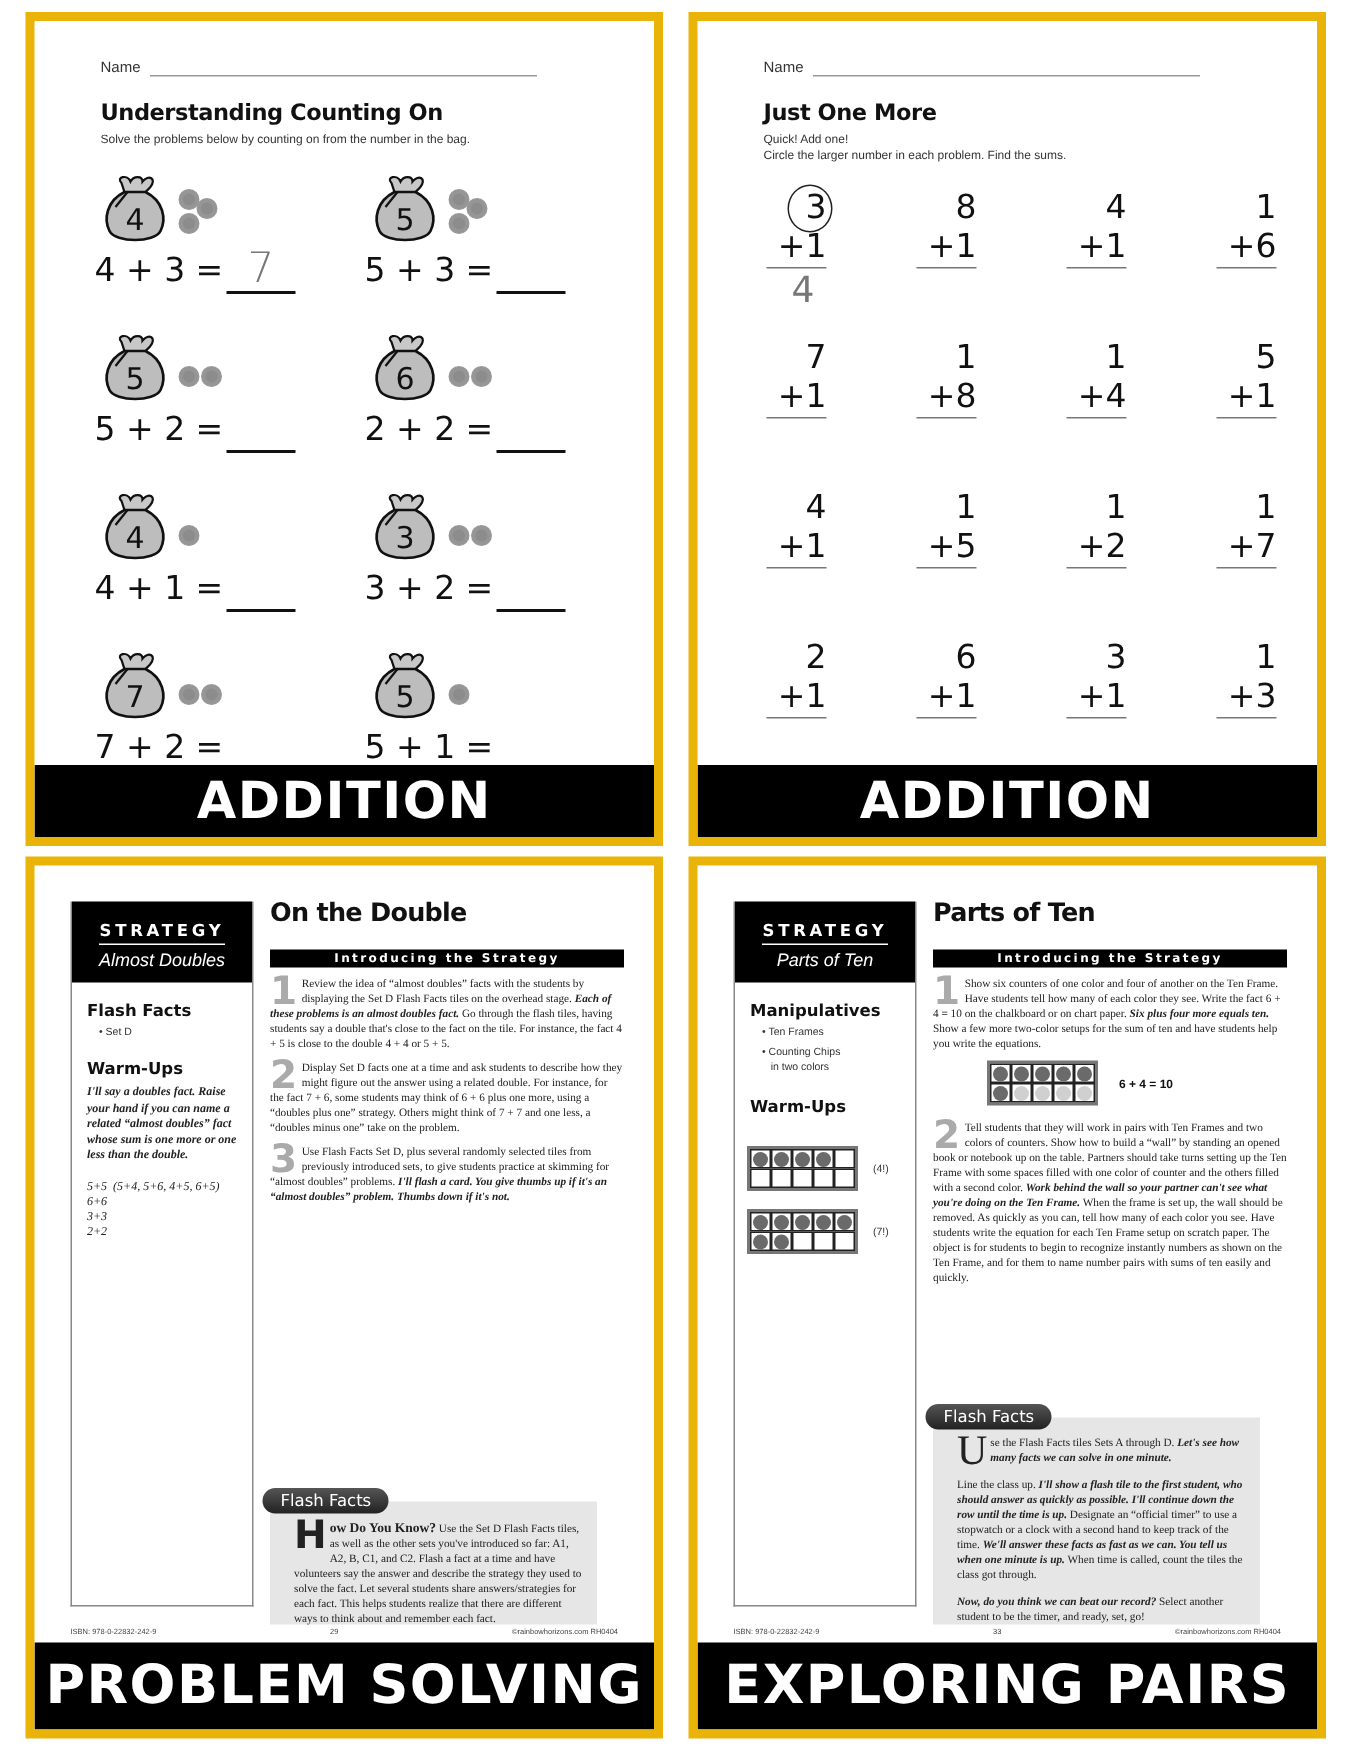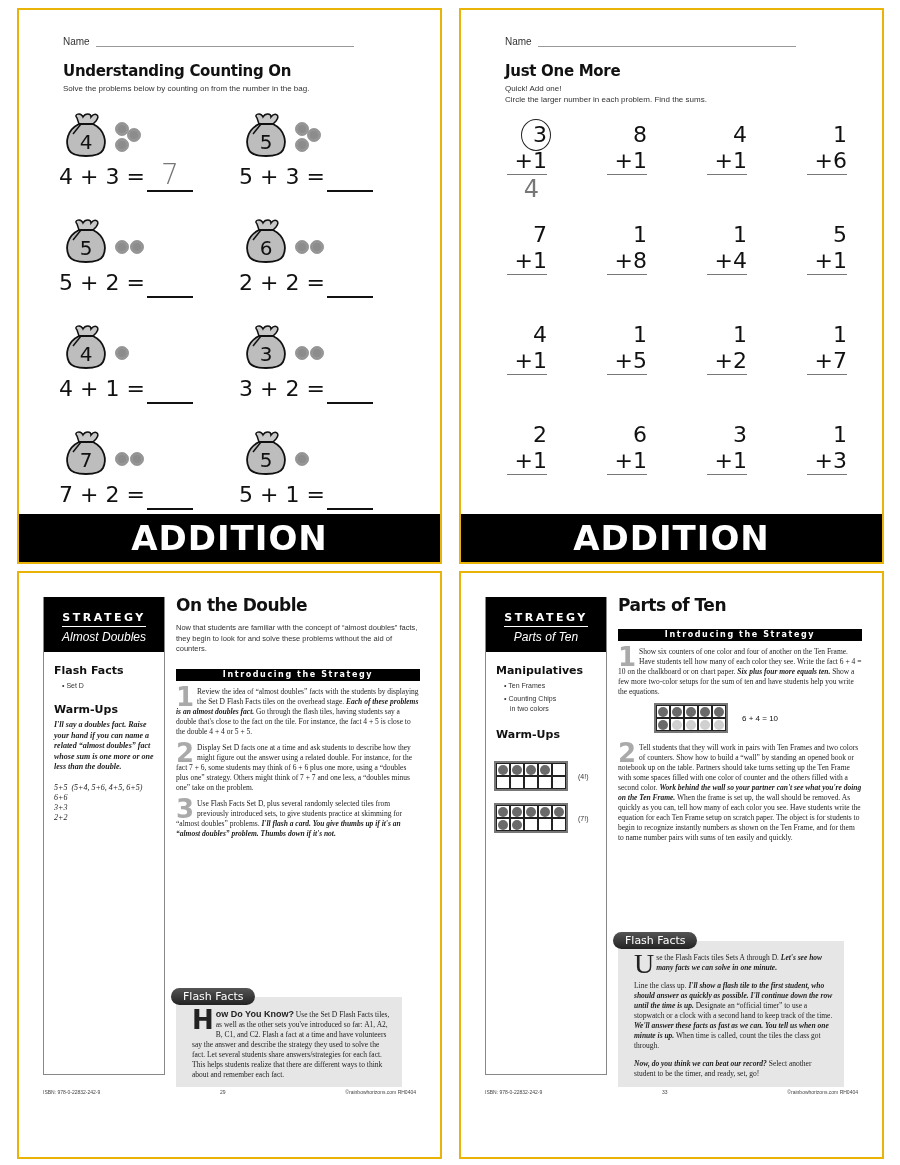--- a/index.html
+++ b/index.html
@@ -1,19 +1,19 @@
 <!DOCTYPE html>
 <html><head>
 <meta charset="utf-8">
 <style>
   * { box-sizing: border-box; margin: 0; padding: 0; }
   html, body { width: 900px; height: 1165px; background: #ffffff; overflow: hidden; }
   body { position: relative; font-family: "Liberation Sans", sans-serif; color: #111; }
 
-  .page { position: absolute; border: 2px solid #eab308; background: #fff; overflow: hidden; }
+  .page { position: absolute; border: 6px solid #eab308; background: #fff; overflow: hidden; }
   .p1 { left: 17px; top: 8px; width: 425px; height: 556px; }
   .p2 { left: 459px; top: 8px; width: 425px; height: 556px; }
   .p3 { left: 17px; top: 571px; width: 425px; height: 588px; }
   .p4 { left: 459px; top: 571px; width: 425px; height: 588px; }
 
   .banner { position: absolute; left: 0; right: 0; bottom: 0; background: #000; color: #fff;
     font-family: "DejaVu Sans", sans-serif; font-weight: bold; text-align: center;
     letter-spacing: 1px; }
   .p1 .banner, .p2 .banner { height: 48px; line-height: 48px; font-size: 34px; }
   .p3 .banner, .p4 .banner { height: 58px; line-height: 58px; font-size: 36px; }
@@ -59,21 +59,21 @@
   .intro-bar { background: #000; color: #fff; font-family: "DejaVu Sans", sans-serif; font-weight: bold; font-size: 8px; letter-spacing: 1.6px; text-align: center; height: 12px; line-height: 12px; margin: 14px 0 6px; }
   .step { font-family: "Liberation Serif", serif; font-size: 7.5px; line-height: 10px; color: #222; margin-bottom: 6px; }
   .step .big { float: left; font-family: "DejaVu Sans", sans-serif; font-size: 26px; line-height: 20px; color: #aaa; font-weight: bold; margin-right: 3px; }
   .step em, .ff-body em { font-weight: bold; font-style: italic; }
 
   .ff-box { position: absolute; background: #e6e6e6; }
   .ff-tab { position: absolute; height: 17px; line-height: 17px; padding: 0 12px; border-radius: 9px 9px 9px 9px; background: linear-gradient(#555, #222); color: #fff; font-family: "DejaVu Sans", sans-serif; font-size: 11px; }
   .ff-body { font-family: "Liberation Serif", serif; font-size: 7.5px; line-height: 10px; color: #222; padding: 12px 10px 6px 16px; }
   .drop { float: left; font-family: "DejaVu Sans", sans-serif; font-weight: bold; font-size: 26px; line-height: 22px; margin-right: 2px; }
   .drop-serif { float: left; font-family: "Liberation Serif", serif; font-size: 28px; line-height: 22px; margin-right: 2px; }
-  .ff-lead { font-family: Liberation Sans, sans-serif; font-weight: bold; font-size: 9px; }
+  .ff-lead { font-family: Liberation Serif, serif; font-weight: bold; font-size: 9px; }
 
   .footer { position: absolute; left: 24px; right: 24px; bottom: 62px; font-size: 5px; color: #444; display: flex; justify-content: space-between; }
 
   .tenframe { display: grid; grid-template-columns: repeat(5, 14px); grid-template-rows: repeat(2, 13px); border: 2px solid #777; background: #fff; }
   .tenframe .cell { border: 0.5px solid #222; display: flex; align-items: center; justify-content: center; }
   .tenframe .dot { width: 10px; height: 10px; border-radius: 50%; background: #6a6a6a; }
   .tenframe .dot.light { background: #d0d0d0; }
 </style>
 </head>
 <body>
@@ -308,21 +308,20 @@
     <div class="sb-list">
       <div style="white-space:pre">5+5  (5+4, 5+6, 4+5, 6+5)</div>
       <div>6+6</div>
       <div>3+3</div>
       <div>2+2</div>
     </div>
   </div>
 
   <div class="main">
     <div class="main-title">On the Double</div>
-    <div class="main-intro">Now that students are familiar with the concept of “almost doubles” facts, they begin to look for and solve these problems without the aid of counters.</div>
     <div class="intro-bar">Introducing the Strategy</div>
     <div class="step">
       <span class="big">1</span><span>Review the idea of “almost doubles” facts with the students by displaying the Set D Flash Facts tiles on the overhead stage. </span><em>Each of these problems is an almost doubles fact.</em><span> Go through the flash tiles, having students say a double that's close to the fact on the tile. For instance, the fact 4 + 5 is close to the double 4 + 4 or 5 + 5.</span>
     </div>
     <div class="step">
       <span class="big">2</span><span>Display Set D facts one at a time and ask students to describe how they might figure out the answer using a related double. For instance, for the fact 7 + 6, some students may think of 6 + 6 plus one more, using a “doubles plus one” strategy. Others might think of 7 + 7 and one less, a “doubles minus one” take on the problem.</span>
     </div>
     <div class="step">
       <span class="big">3</span><span>Use Flash Facts Set D, plus several randomly selected tiles from previously introduced sets, to give students practice at skimming for “almost doubles” problems. </span><em>I'll flash a card. You give thumbs up if it's an “almost doubles” problem. Thumbs down if it's not.</em>
     </div>
@@ -333,20 +332,21 @@
       <span class="drop">H</span><span class="ff-lead">ow Do You Know?</span><span> Use the Set D Flash Facts tiles, as well as the other sets you've introduced so far: A1, A2, B, C1, and C2. Flash a fact at a time and have volunteers say the answer and describe the strategy they used to solve the fact. Let several students share answers/strategies for each fact. This helps students realize that there are different ways to think about and remember each fact.</span>
     </div>
   </div>
   <div class="ff-tab" style="left:152px; top:415px;">Flash Facts</div>
 
   <div class="footer">
     <span>ISBN: 978-0-22832-242-9</span>
     <span>29</span>
     <span>©rainbowhorizons.com  RH0404</span>
   </div>
+  <div class="banner">PROBLEM SOLVING</div>
 </div>
 
 <div class="page p4">
   <div class="sidebar">
     <div class="strat-head">
       <div class="s1">STRATEGY</div>
       <div class="s2">Parts of Ten</div>
     </div>
     <div class="sb-h">Manipulatives</div>
     <div class="sb-li">• Ten Frames</div>
@@ -443,21 +443,21 @@
               <span class="dot light"></span>
             </div>
             <div class="cell">
               <span class="dot light"></span>
             </div>
             <div class="cell">
               <span class="dot light"></span>
             </div>
           </div>
         </div>
-      <span style="font-size:8px; font-weight:normal; margin-left:14px;">6 + 4 = 10</span>
+      <span style="font-size:8px; font-weight:bold; margin-left:14px;">6 + 4 = 10</span>
     </div>
     <div class="step">
       <span class="big">2</span><span>Tell students that they will work in pairs with Ten Frames and two colors of counters. Show how to build a “wall” by standing an opened book or notebook up on the table. Partners should take turns setting up the Ten Frame with some spaces filled with one color of counter and the others filled with a second color. </span><em>Work behind the wall so your partner can't see what you're doing on the Ten Frame.</em><span> When the frame is set up, the wall should be removed. As quickly as you can, tell how many of each color you see. Have students write the equation for each Ten Frame setup on scratch paper. The object is for students to begin to recognize instantly numbers as shown on the Ten Frame, and for them to name number pairs with sums of ten easily and quickly.</span>
     </div>
   </div>
 
   <div class="ff-box" style="left:157px; right:38px; top:368px; bottom:70px;">
     <div class="ff-body">
       <div style="margin-bottom:8px;">
         <span class="drop-serif">U</span><span>se the Flash Facts tiles Sets A through D. </span><em>Let's see how many facts we can solve in one minute.</em>
@@ -470,13 +470,14 @@
       </div>
     </div>
   </div>
   <div class="ff-tab" style="left:152px; top:359px;">Flash Facts</div>
 
   <div class="footer">
     <span>ISBN: 978-0-22832-242-9</span>
     <span>33</span>
     <span>©rainbowhorizons.com  RH0404</span>
   </div>
+  <div class="banner">EXPLORING PAIRS</div>
 </div>
 
 </body></html>

